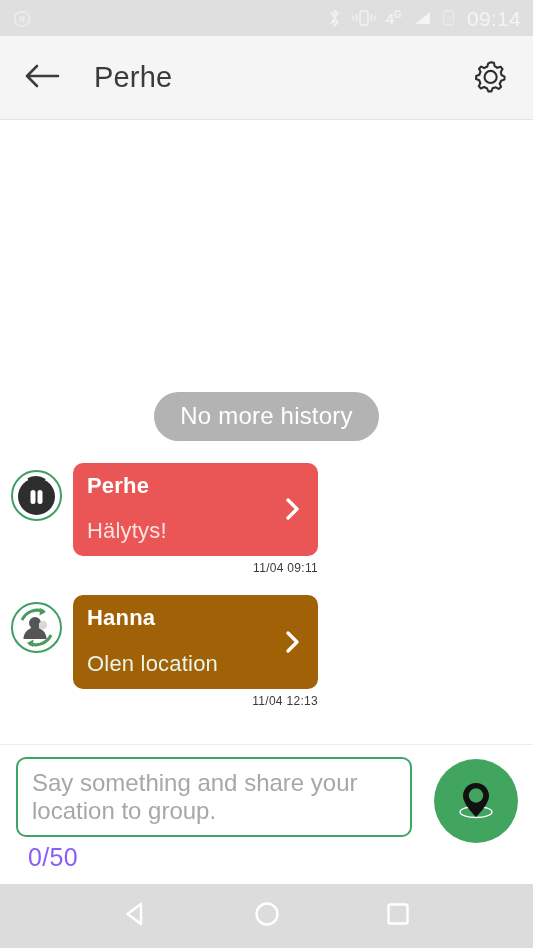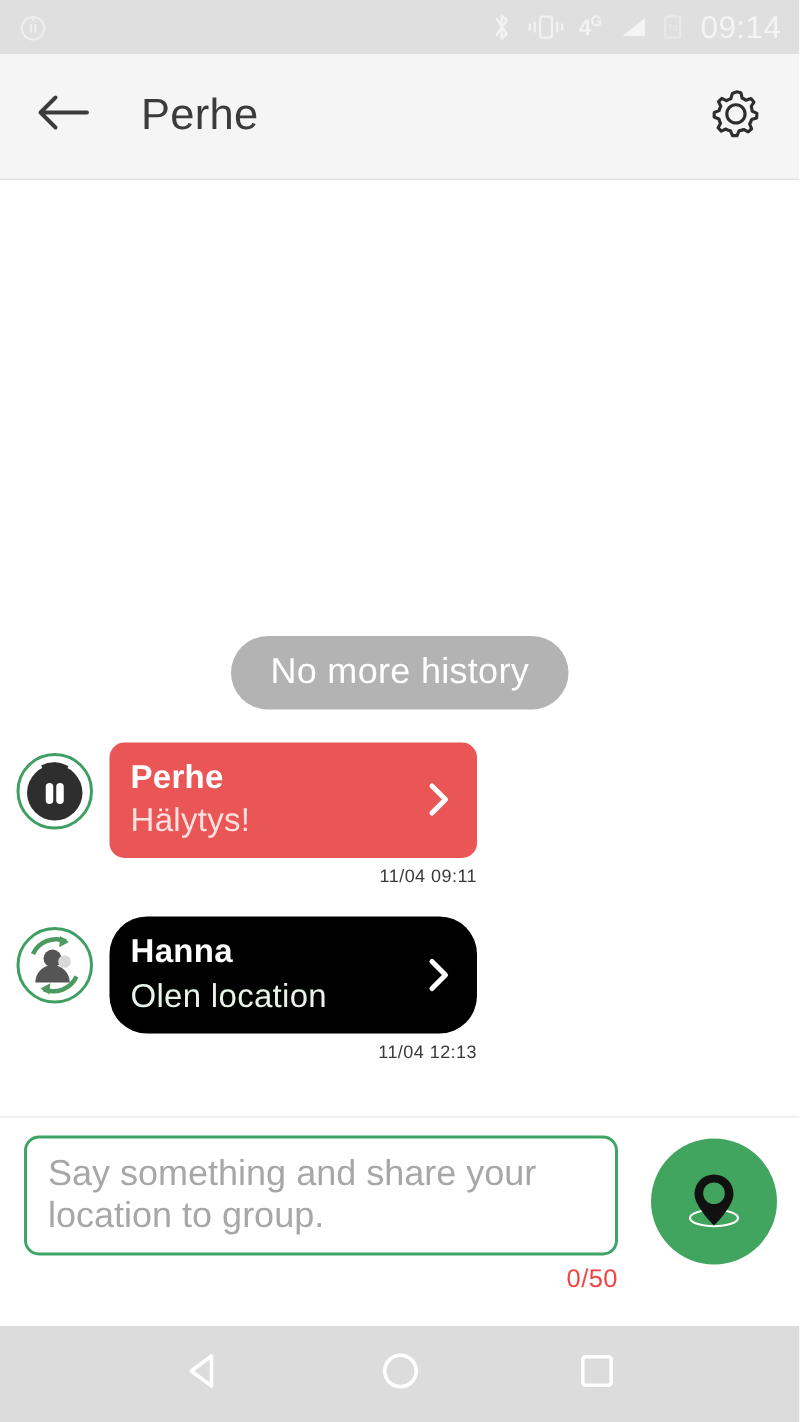--- a/index.html
+++ b/index.html
@@ -104,30 +104,30 @@
   .bubble-col { display: flex; flex-direction: column; }
   .bubble {
     width: 245px;
     border-radius: 10px;
     padding: 10px 14px 12px;
     position: relative;
     display: flex; flex-direction: column;
     cursor: pointer;
   }
   .bubble.alert { background: #ea5555; }
-  .bubble.normal { background: #000000; border-radius: 25px; }
+  .bubble.normal { background: #a16207; }
   .bubble-name {
     color: #ffffff; font-weight: bold;
     font-size: 22px; line-height: 1.15;
     letter-spacing: 0.2px;
   }
   .bubble.alert .bubble-name { color: #ffffff; }
   .bubble-text {
     font-size: 22px; line-height: 1.2;
-    margin-top: 4px; letter-spacing: 0.2px;
+    margin-top: 20px; letter-spacing: 0.2px;
   }
   .bubble.alert .bubble-text { color: #fbe2e0; }
   .bubble.normal .bubble-text { color: #e7f4e7; }
   .bubble-chevron {
     position: absolute; right: 14px; top: 50%;
     transform: translateY(-50%);
     display: flex; align-items: center; justify-content: center;
   }
   .msg-time {
     font-size: 12px; color: #3a3a3a;
@@ -158,24 +158,23 @@
     font-size: 24px;
     color: #5b5b5b;
     padding: 10px 14px;
     resize: none;
     outline: none;
     line-height: 1.18;
     overflow: hidden;
   }
   .msg-input::placeholder { color: #a7a7a7; }
   .char-counter {
-    font-size: 17px; color: #ef4444;
+    font-size: 25px; color: #8b5cf6;
     margin-top: 6px; margin-left: 12px;
     letter-spacing: 0.3px;
-    text-align: right;
   }
   .loc-btn {
     width: 84px; height: 84px;
     border-radius: 50%;
     background: #41a55f;
     margin-left: 22px; margin-top: 2px;
     display: flex; align-items: center; justify-content: center;
     cursor: pointer;
     border: none;
     flex: 0 0 84px;

